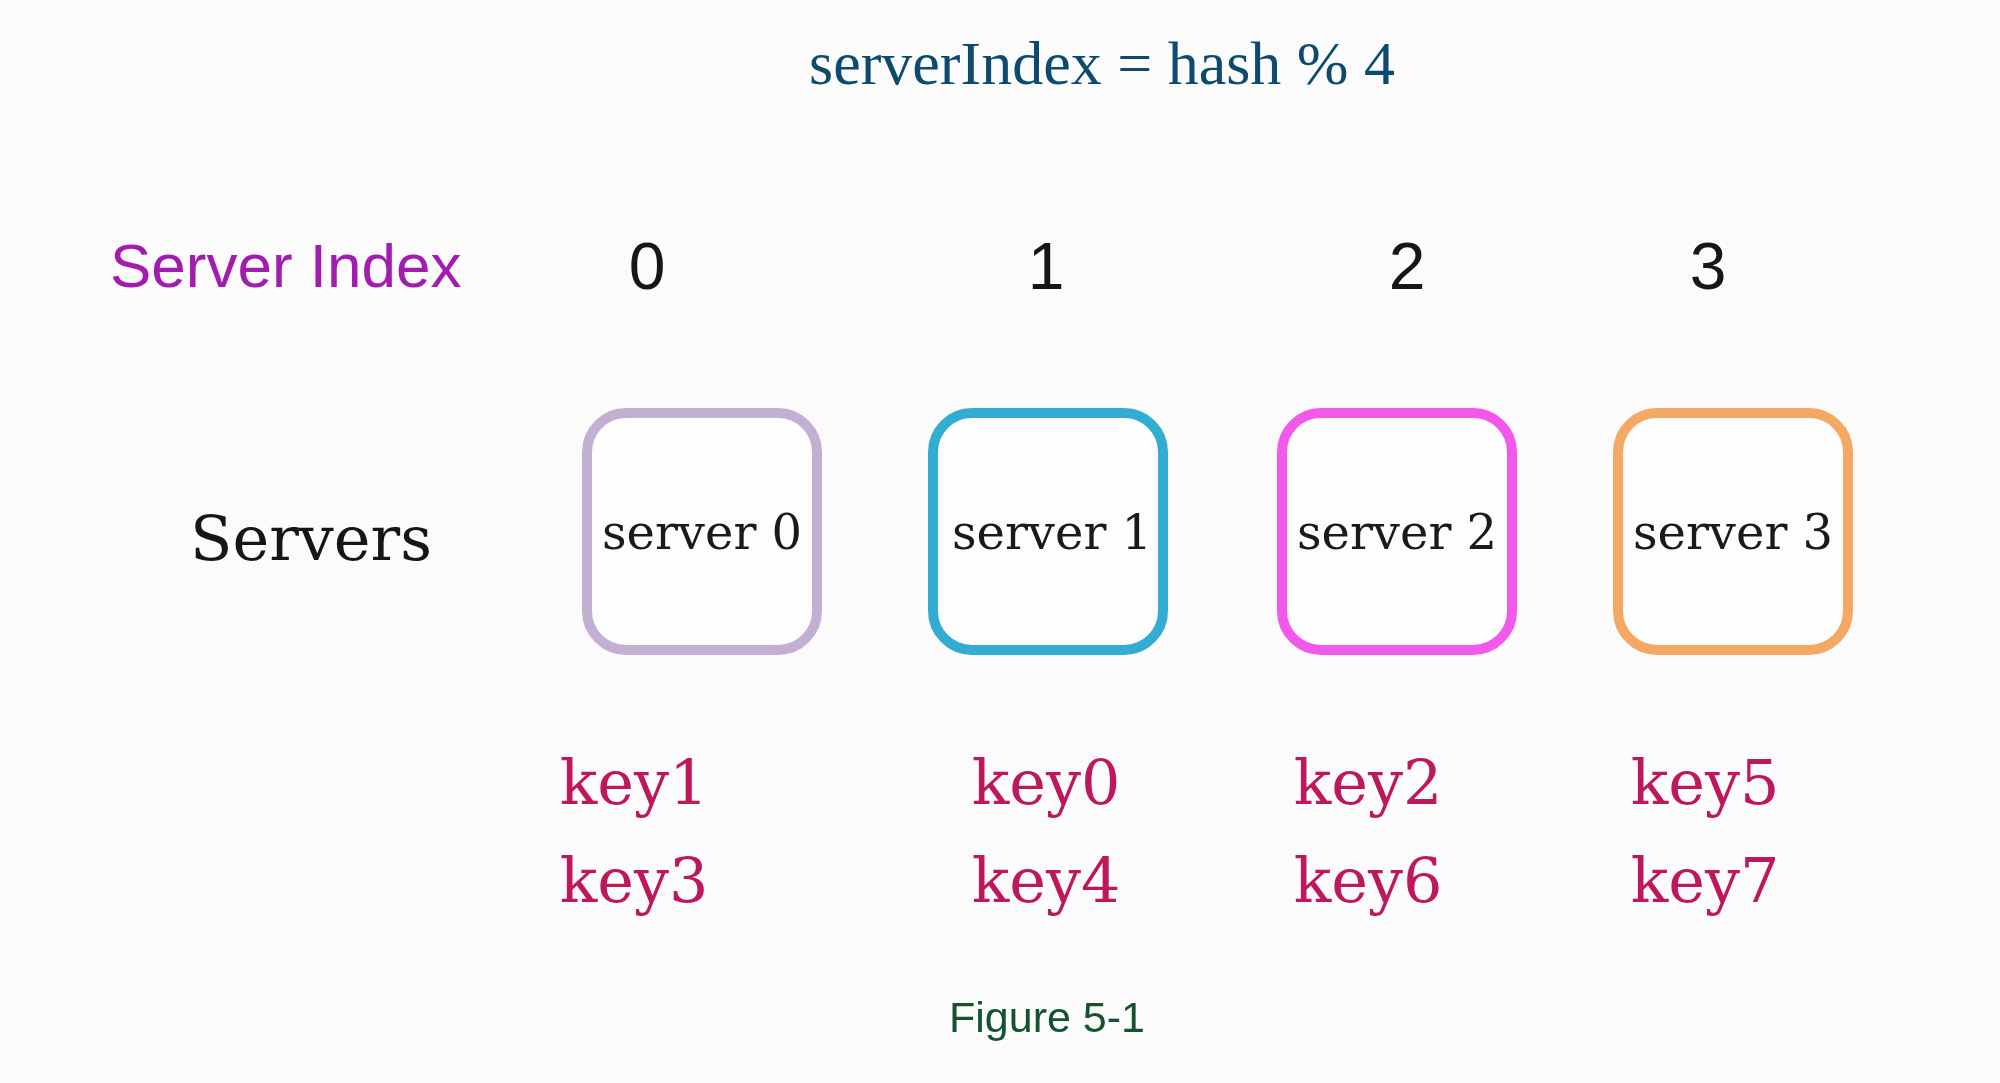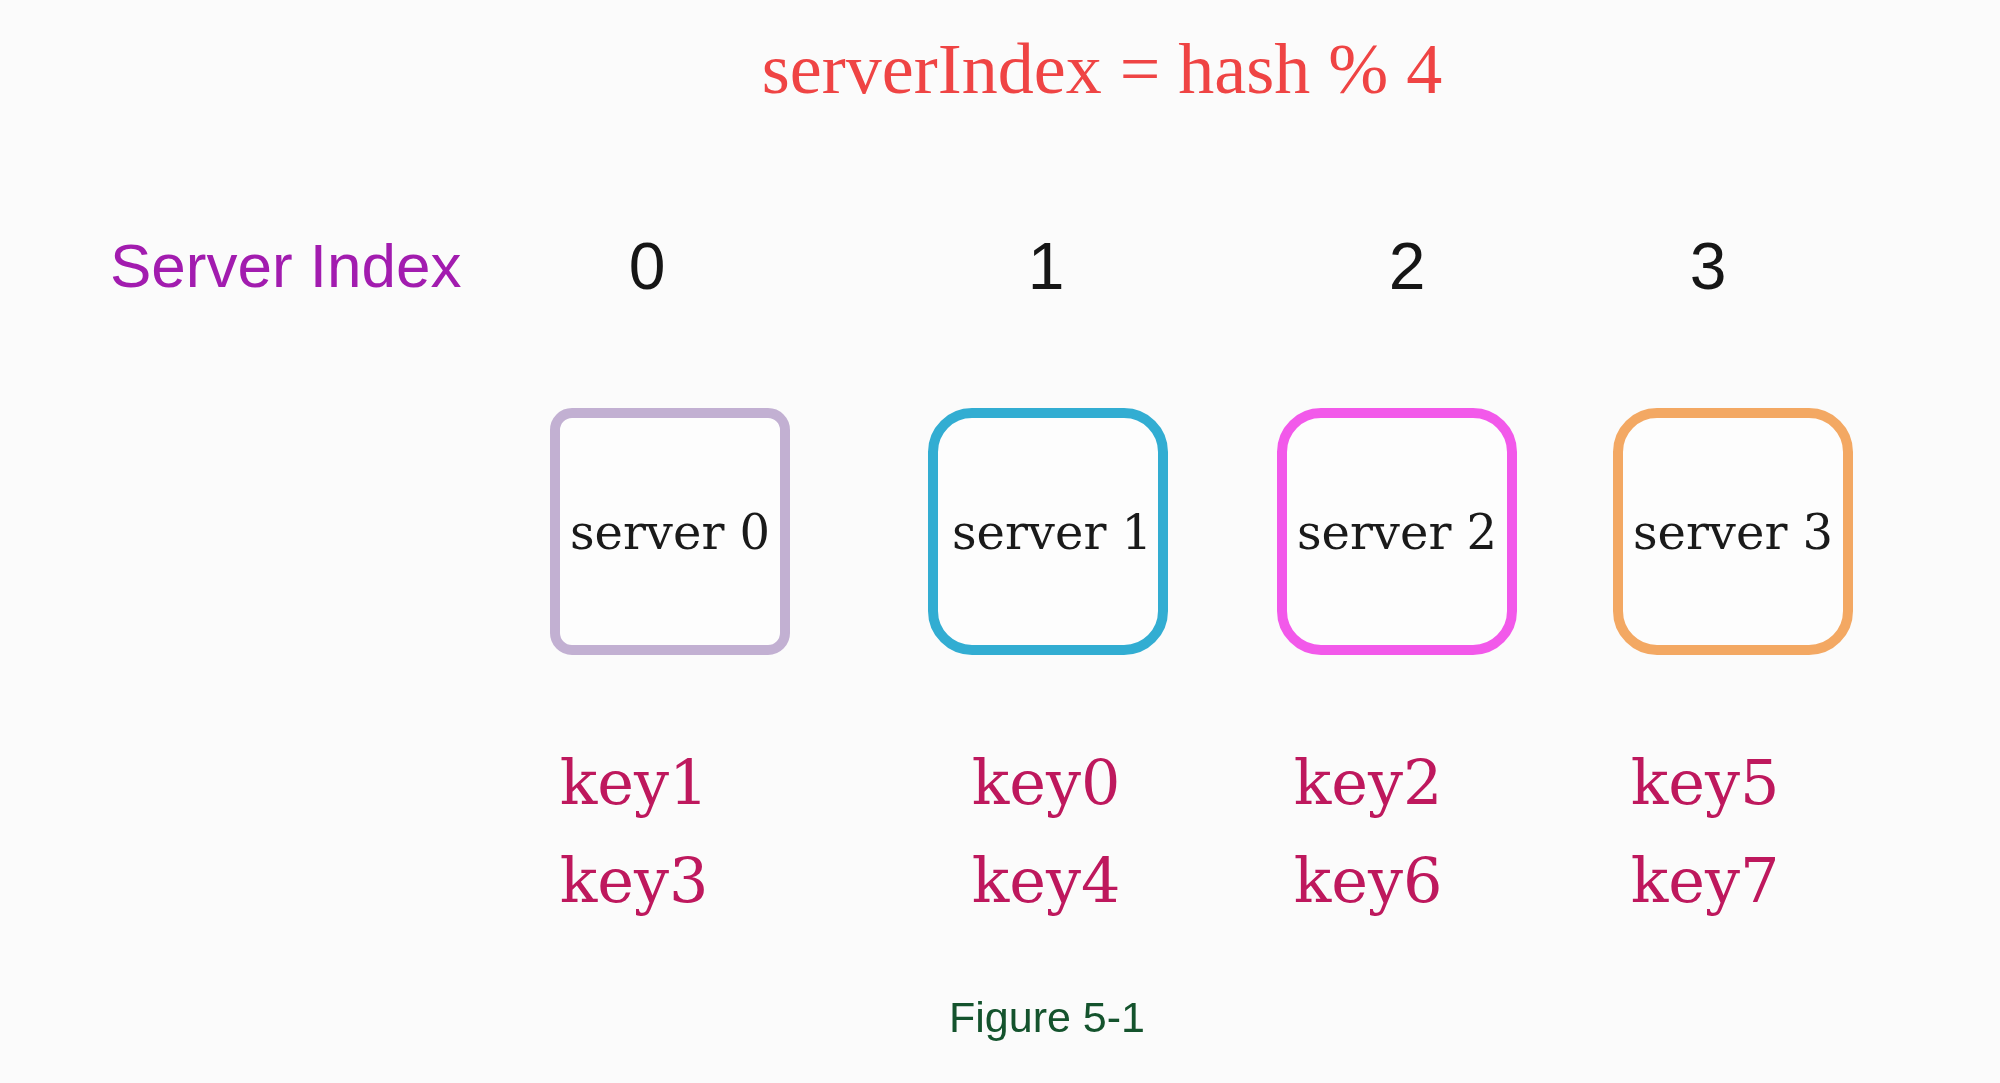--- a/index.html
+++ b/index.html
@@ -15,22 +15,22 @@
     color: #171717;
     overflow: hidden;
   }
   .title {
     position: absolute;
     top: 28px;
     left: 1102px;
     transform: translateX(-50%);
     white-space: nowrap;
     font-family: "Liberation Serif", serif;
-    font-size: 72px;
-    color: #ef4444;
+    font-size: 62px;
+    color: #0c4a6e;
   }
   .label-sans {
     position: absolute;
     font-family: "Liberation Sans", sans-serif;
     color: #a21caf;
     white-space: nowrap;
   }
   .label-serif {
     position: absolute;
     font-family: "DejaVu Serif", serif;
@@ -61,21 +61,21 @@
     width: 240px;
     height: 247px;
     box-sizing: border-box;
     border: 10px solid #999;
     border-radius: 44px;
     background: #fdfdfd;
     display: flex;
     align-items: center;
     justify-content: center;
   }
-  .server-box.c0 { left: 550px; border-radius: 22px; }
+  .server-box.c0 { left: 582px; }
   .server-box.c1 { left: 928px; padding-left: 8px; }
   .server-box.c2 { left: 1277px; }
   .server-box.c3 { left: 1585px; margin-left: 28px; }
 
   .server-box-label {
     font-family: "DejaVu Serif", serif;
     font-size: 48px;
     color: #1a1a1a;
     white-space: nowrap;
   }
@@ -107,20 +107,21 @@
     white-space: nowrap;
   }
 </style>
 </head>
 <body>
 
 <div class="canvas">
   <div class="title">serverIndex = hash % 4</div>
 
   <div class="label-sans label-index">Server Index</div>
+  <div class="label-serif label-servers">Servers</div>
 
   <div id="columns">
       <div class="index-num c0">0</div>
       <div class="server-box c0" style="border-color: rgb(194, 176, 210);">
         <div class="server-box-label">server 0</div>
       </div>
       <div class="key-col c0">
         <div>key1</div>
         <div>key3</div>
       </div>

